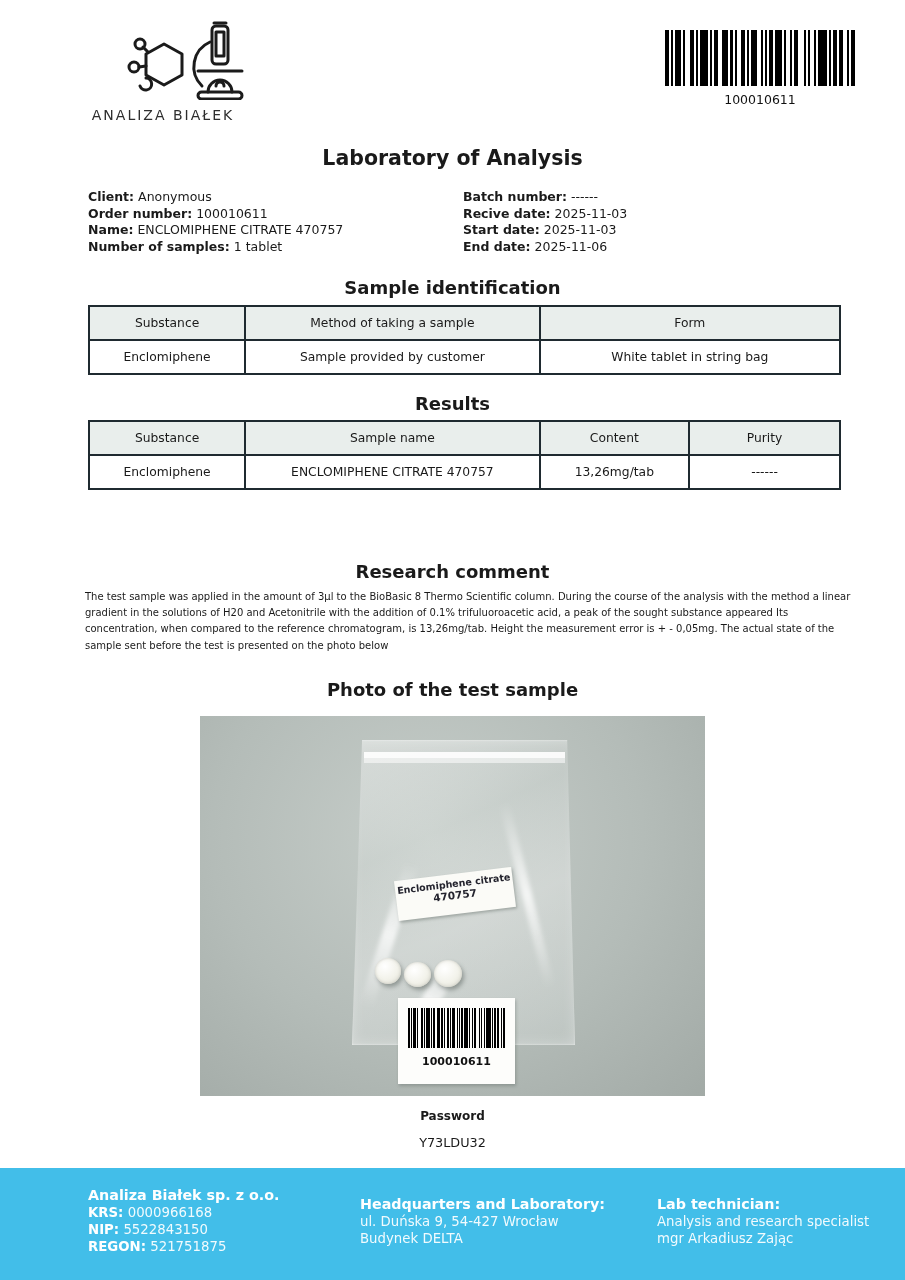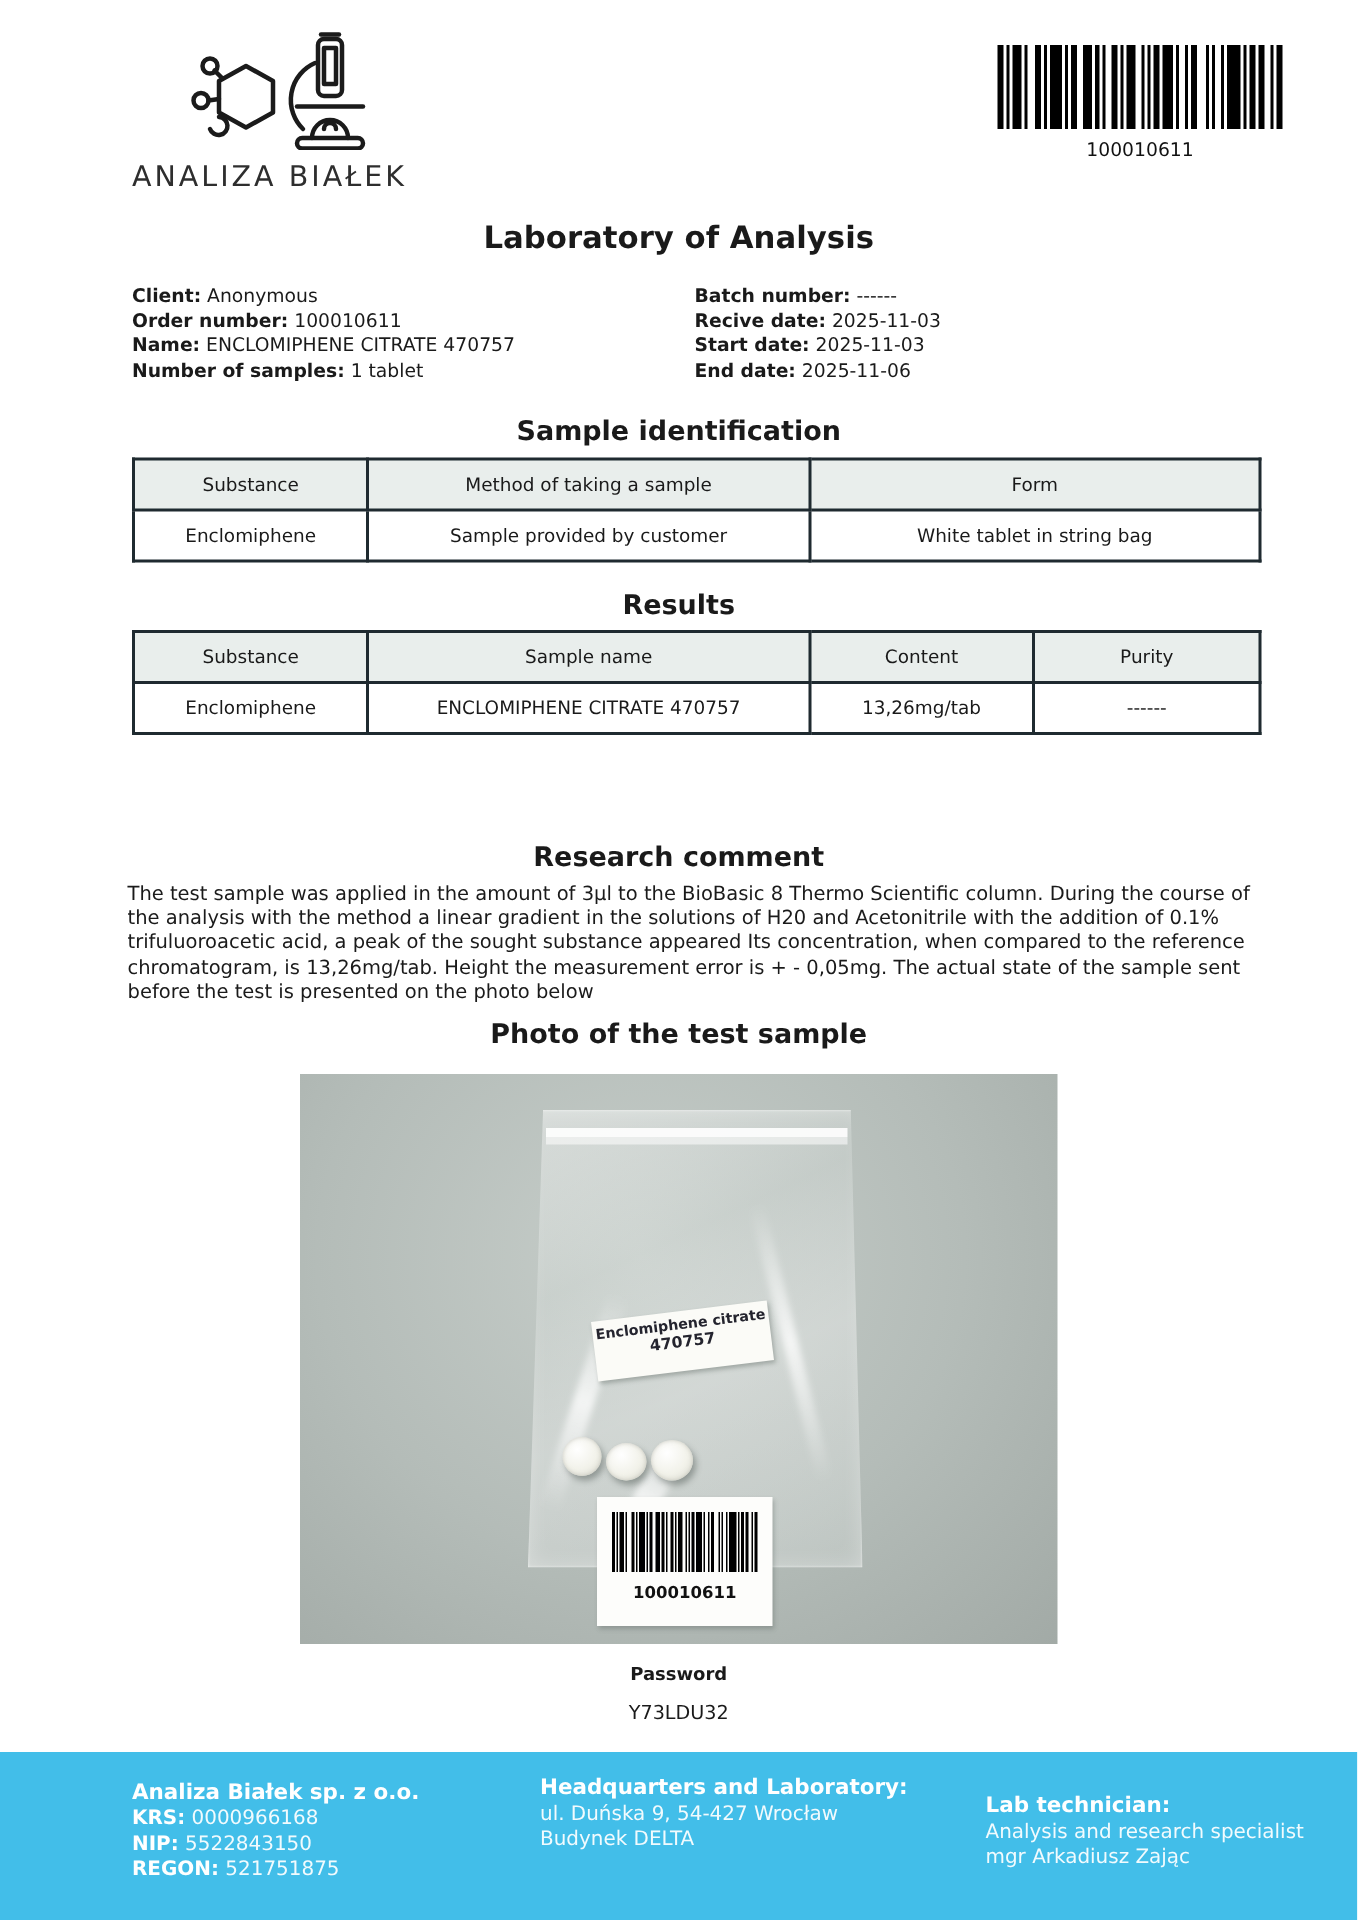--- a/index.html
+++ b/index.html
@@ -10,21 +10,21 @@
     --photo-bg:#b4bcb8;
   }
   *{box-sizing:border-box;margin:0;padding:0}
   html,body{background:#fff}
   body{font-family:"DejaVu Sans","Liberation Sans",sans-serif;color:var(--text)}
   .page{position:relative;width:905px;height:1280px;background:#fff;overflow:hidden}
 
   
   .logo-block{position:absolute;left:88px;top:20px;width:150px;text-align:center}
   .logo-svg{display:block;margin-left:38px}
-  .logo-text{font-size:19px;letter-spacing:2px;color:#2e2e2e;margin-top:7px;white-space:nowrap}
+  .logo-text{font-size:14px;letter-spacing:2px;color:#2e2e2e;margin-top:7px;white-space:nowrap}
 
   .barcode-block{position:absolute;right:50px;top:30px;width:190px;text-align:center}
   .barcode{display:flex;width:100%;height:56px}
   .barcode span{flex-basis:0;min-width:0}
   .barcode span.b{background:#000}
   .barcode span.s{background:transparent}
   .barcode-num{font-size:12.5px;margin-top:6px;color:#111}
 
   .doc-title{position:absolute;left:0;top:146px;width:100%;text-align:center;font-size:20.5px;font-weight:bold}
 
@@ -38,21 +38,21 @@
   .h2{position:absolute;left:0;width:100%;text-align:center;font-size:18px;font-weight:bold}
 
   
   .tbl{position:absolute;left:88px;width:753px;border-collapse:collapse;table-layout:fixed;
        border:2px solid var(--table-border);font-size:12.3px}
   .tbl th,.tbl td{border:2px solid var(--table-border);text-align:center;vertical-align:middle;
        height:34px;font-weight:normal;padding:0 1px}
   .tbl thead th{background:var(--table-header-bg)}
 
   
-  .comment{position:absolute;left:85px;top:589px;width:772px;font-size:13px;line-height:16.2px;text-align:left}
+  .comment{position:absolute;left:85px;top:589px;width:772px;font-size:10px;line-height:16.2px;text-align:left}
 
   
   .photo{position:absolute;left:200px;top:716px;width:505px;height:380px;overflow:hidden;
          background:radial-gradient(ellipse at 45% 32%, #c6cdc9 0%, var(--photo-bg) 55%, #a2aaa6 100%)}
   .bag{position:absolute;left:152px;top:24px;width:223px;height:305px;
        clip-path:polygon(4.5% 0,96.5% 0,100% 100%,0 100%);
        background:linear-gradient(155deg, rgba(255,255,255,.40) 0%, rgba(238,243,241,.20) 32%,
                   rgba(255,255,255,.32) 58%, rgba(232,237,235,.24) 100%);
        box-shadow:inset 0 0 14px rgba(255,255,255,.35), inset 0 0 2px rgba(255,255,255,.8)}
   .bag-zip{position:absolute;left:12px;top:12px;right:10px;height:6px;background:rgba(255,255,255,.9);
@@ -82,21 +82,21 @@
   .password-label{position:absolute;left:0;top:1109px;width:100%;text-align:center;font-size:12px;font-weight:bold}
   .password-value{position:absolute;left:0;top:1135px;width:100%;text-align:center;font-size:12.8px}
 
   
   .footer{position:absolute;left:0;top:1168px;width:905px;height:112px;background:var(--footer-bg);color:#fff}
   .f-col{position:absolute;font-size:13.3px;line-height:17px}
   .f-col .ttl{font-weight:bold;font-size:14.3px;color:#fff}
   .f-col .soft{color:rgba(255,255,255,.93)}
   .f-col b{font-weight:bold;color:#fff}
   .f-col1{left:88px;top:19px}
-  .f-col2{left:360px;top:16px}
+  .f-col2{left:360px;top:28px}
   .f-col3{left:657px;top:28px}
 </style>
 </head>
 <body>
 
 <div class="page">
 
   <div class="logo-block">
     <svg class="logo-svg" width="135" height="80" viewBox="0 0 135 80" fill="none" stroke="#1b1b1b" stroke-width="3" stroke-linecap="round" stroke-linejoin="round">
       <polygon points="38,24 56,34 56,55 38,65 20,55 20,34"></polygon>

